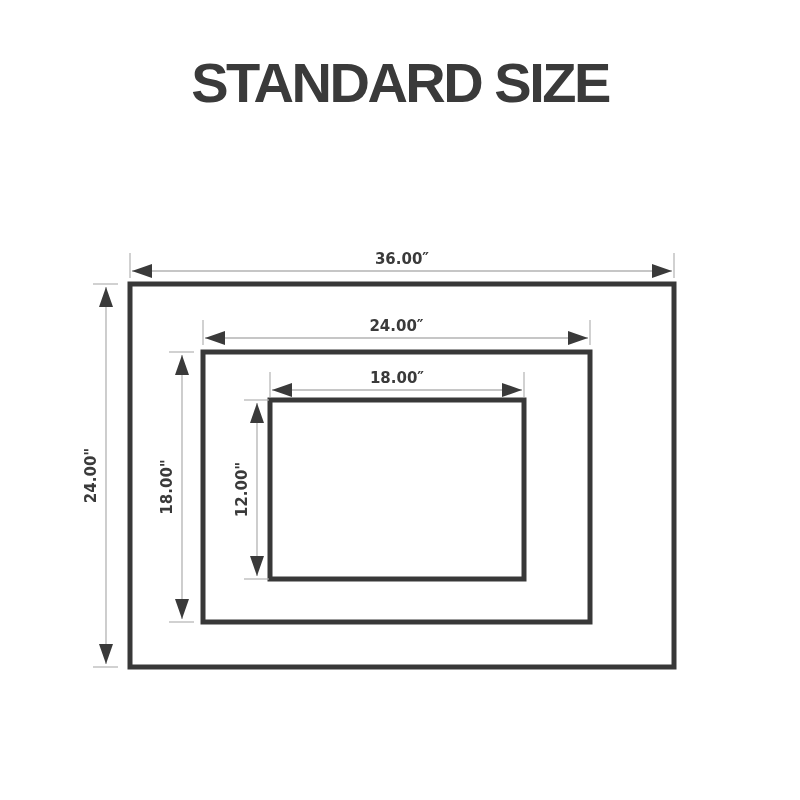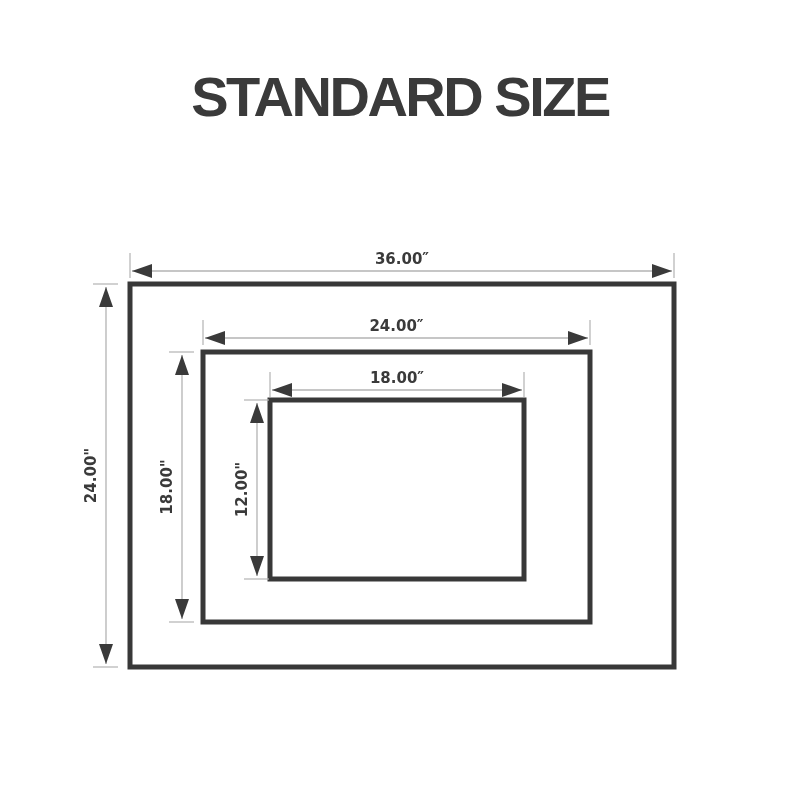--- a/index.html
+++ b/index.html
@@ -10,21 +10,21 @@
   .canvas {
     position: relative;
     width: 800px;
     height: 800px;
     background: #ffffff;
     overflow: hidden;
     font-family: "DejaVu Sans", sans-serif;
   }
   h1.title {
     position: absolute;
-    top: 64px;
+    top: 50px;
     left: 0;
     width: 800px;
     margin: 0;
     text-align: center;
     font-family: "Liberation Sans", "DejaVu Sans", sans-serif;
     font-weight: bold;
     font-size: 56px;
     letter-spacing: -2.5px;
     color: #3a3a3a;
   }

